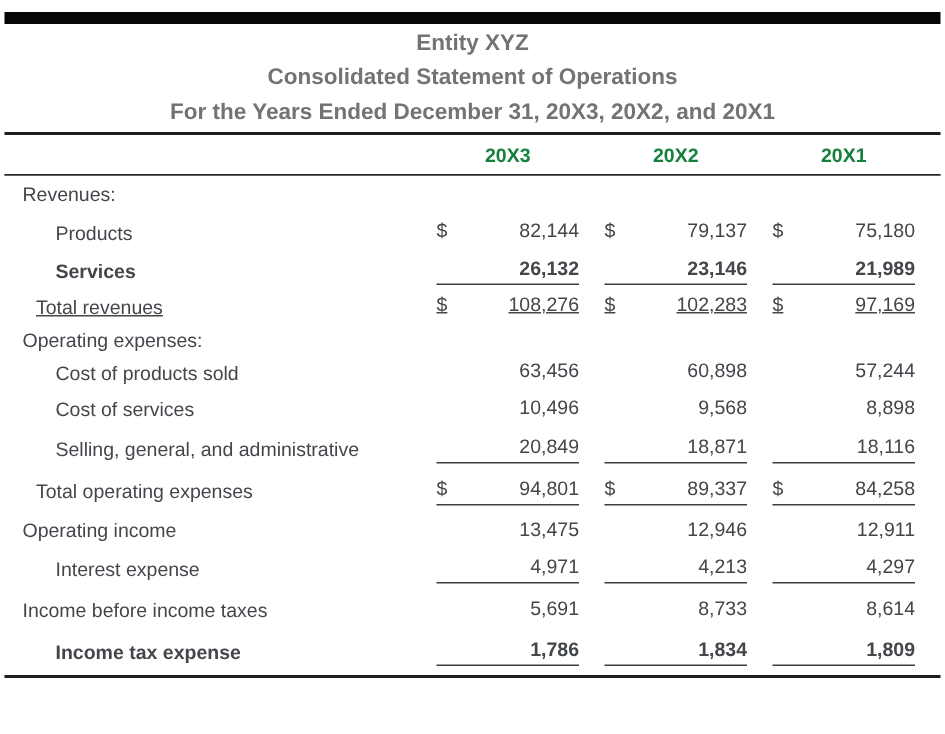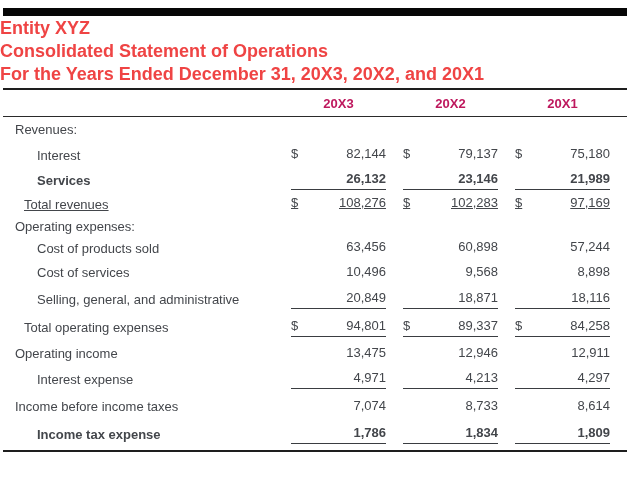--- a/index.html
+++ b/index.html
@@ -12,44 +12,45 @@
     overflow:hidden;
     box-sizing:border-box;
   }
   .topbar{
     height:8px;
     margin:8px 3px 0 3px;
     background:#060606;
   }
   .titles{margin:1px 0 0 0;}
   .title-line{
+    text-align:center;
     font-weight:700;
-    font-size:18px;
+    font-size:15px;
     line-height:23px;
-    color:#ef4444;
+    color:#737373;
   }
   .rule{
     height:0;
     margin:0 3px;
     border-top:2px solid #1e1e1e;
   }
   .rule-title{margin-top:2px;}
   table.stmt{
     width:624px;
     margin:0 3px;
     border-collapse:collapse;
     table-layout:fixed;
     font-size:13px;
   }
   col.c-label{width:271px;}
   col.c-amt{width:112px;}
   col.c-amt-last{width:129px;}
   thead th{
     font-weight:700;
-    color:#be185d;
+    color:#15803d;
     border-bottom:1.5px solid #2a2a2a;
     height:26px;
     padding:0 0 0 17px;
     vertical-align:middle;
   }
   thead th.lbl{padding:0;}
   thead .ycell{width:95px;text-align:center;}
   td{vertical-align:middle;padding:0;}
   .ind-0{padding-left:12px;}
   .ind-1{padding-left:21px;}
@@ -124,21 +125,21 @@
       </tr>
     </thead>
     <tbody id="rows">
         <tr>
           <td class="lbl ind-0">Revenues:</td>
           <td class="amt"></td>
           <td class="amt"></td>
           <td class="amt last"></td>
         </tr>
         <tr>
-          <td class="lbl ind-2">Interest</td>
+          <td class="lbl ind-2">Products</td>
           <td class="amt">
             <div class="cell">
               <span class="dollar">$</span>
               <span class="val">82,144</span>
             </div>
           </td>
           <td class="amt">
             <div class="cell">
               <span class="dollar">$</span>
               <span class="val">79,137</span>
@@ -323,21 +324,21 @@
               <span class="dollar"></span>
               <span class="val">4,297</span>
             </div>
           </td>
         </tr>
         <tr>
           <td class="lbl ind-0">Income before income taxes</td>
           <td class="amt">
             <div class="cell">
               <span class="dollar"></span>
-              <span class="val">7,074</span>
+              <span class="val">5,691</span>
             </div>
           </td>
           <td class="amt">
             <div class="cell">
               <span class="dollar"></span>
               <span class="val">8,733</span>
             </div>
           </td>
           <td class="amt last">
             <div class="cell">

